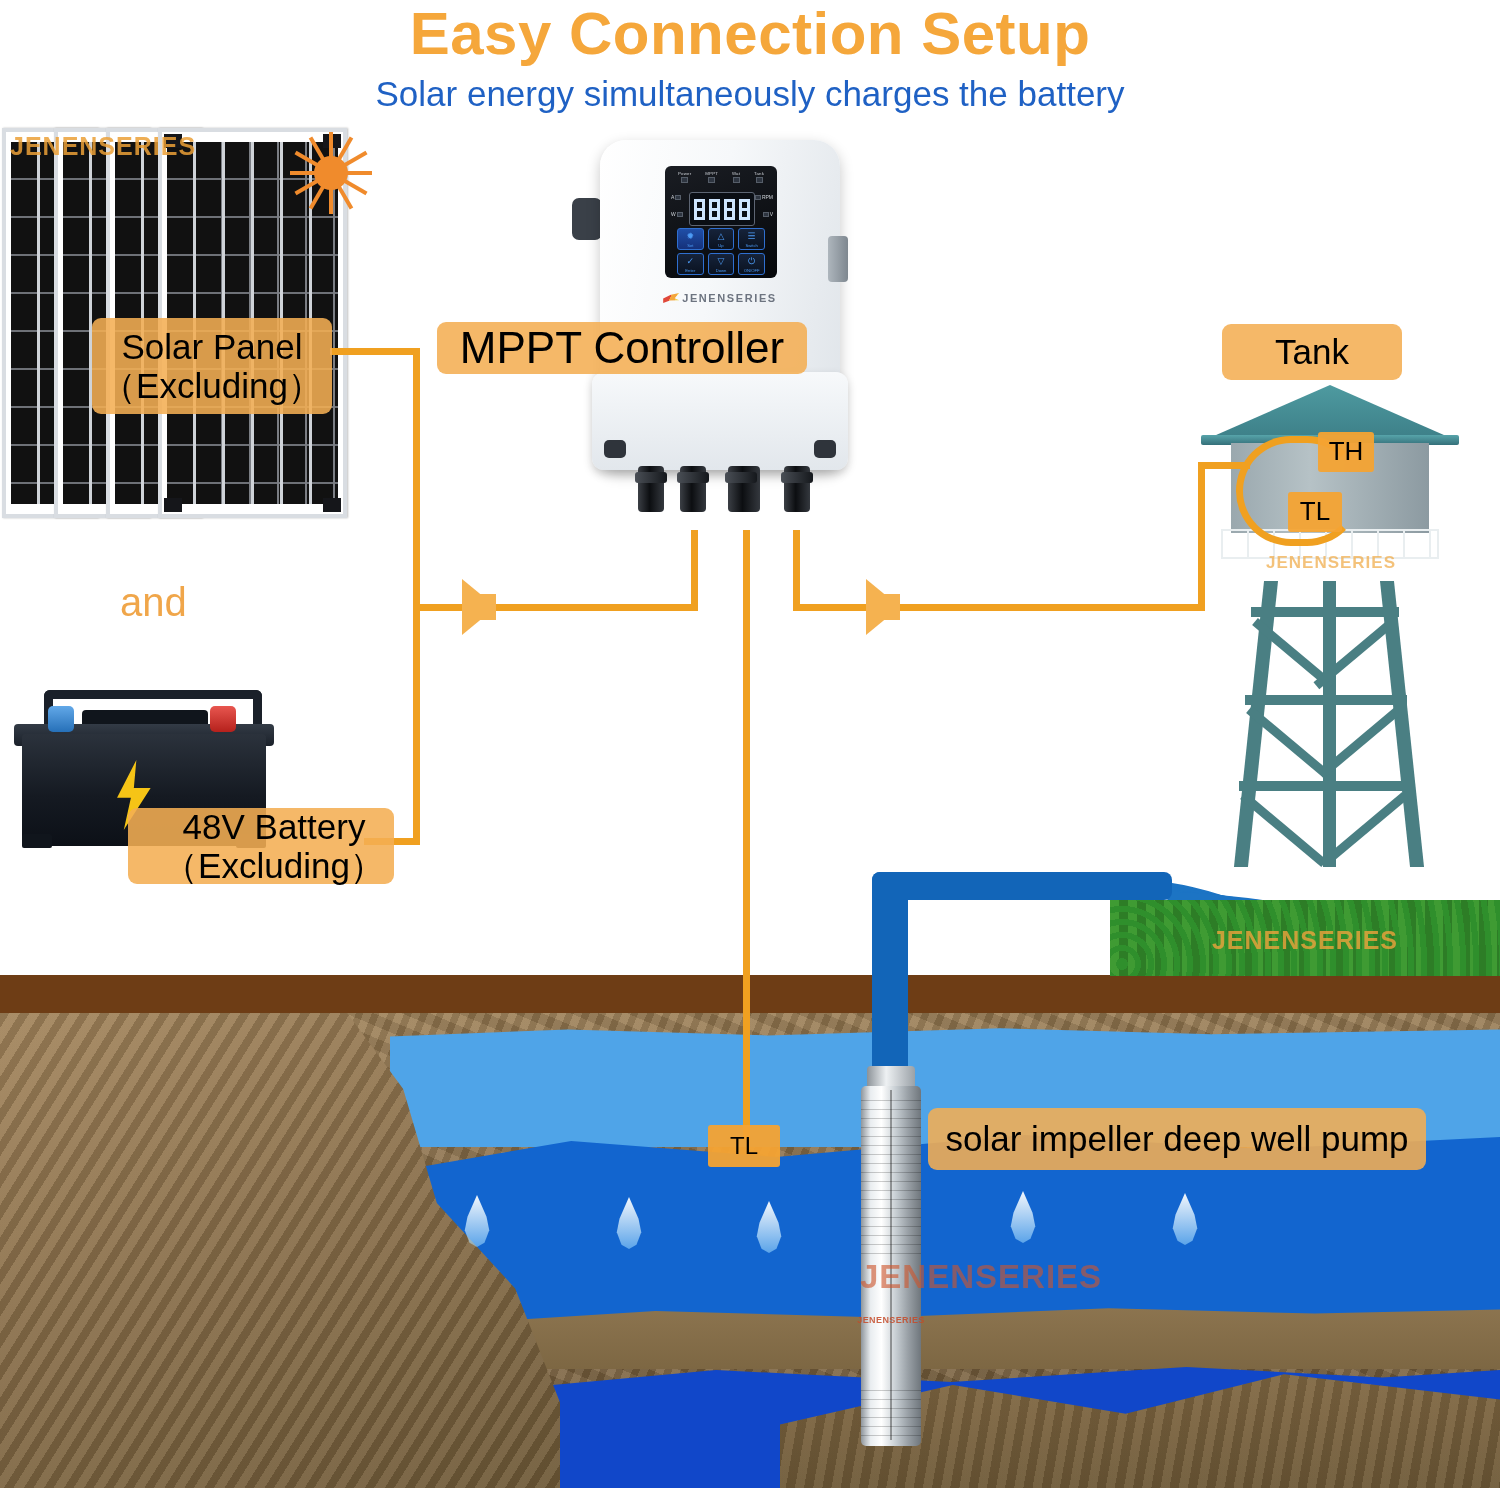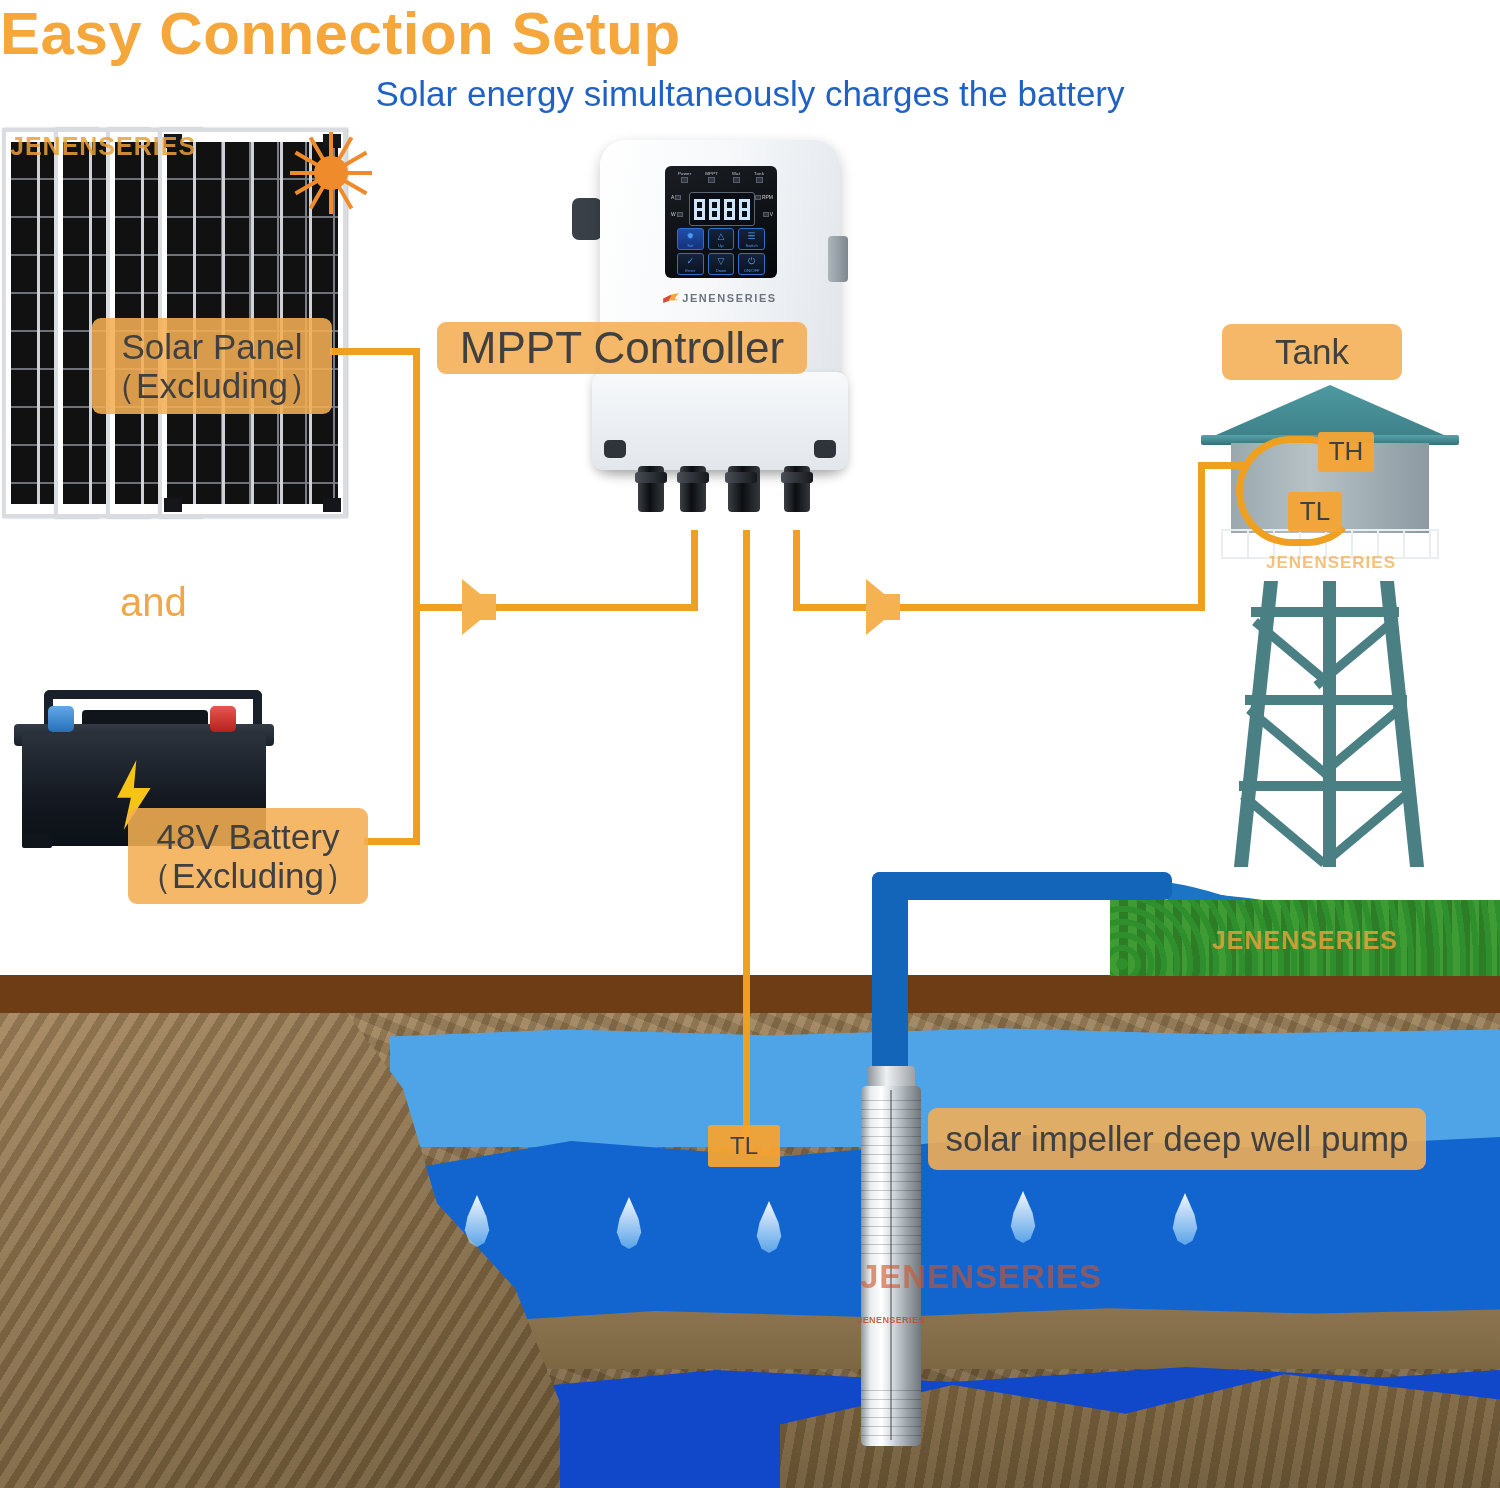--- a/index.html
+++ b/index.html
@@ -1,28 +1,28 @@
 <!DOCTYPE html>
 <html><head>
 <meta charset="utf-8">
 <style>
   html,body{margin:0;padding:0;background:#fff;}
   body{width:1500px;height:1488px;position:relative;overflow:hidden;
        font-family:"Liberation Sans",sans-serif;}
   #stage{position:absolute;left:0;top:0;width:1500px;height:1488px;background:#fff;}
 
   
-  .title{position:absolute;left:0;right:0;top:2px;
+  .title{position:absolute;left:0;right:0;top:2px;text-align:center;
     font-size:60px;font-weight:bold;color:#F5A73B;letter-spacing:.5px;line-height:64px;}
   .subtitle{position:absolute;left:0;right:0;top:72px;text-align:center;
     font-size:35px;color:#1F61C4;line-height:44px;}
 
   
   .chip{position:absolute;background:rgba(244,174,83,.88);border-radius:9px;
-    color:#404040;display:flex;align-items:center;justify-content:center;
+    color:#000000;display:flex;align-items:center;justify-content:center;
     text-align:center;line-height:1.12;z-index:40;}
   .chip.sq{border-radius:3px;}
 
   
   .panels{position:absolute;left:2px;top:128px;width:345px;height:390px;z-index:10;}
   .pnl{position:absolute;top:0;height:390px;background:#fff;
        border:4px solid #D9DDE2;box-sizing:border-box;
        box-shadow:1px 0 2px rgba(0,0,0,.25);}
   .pnl i{position:absolute;left:5px;right:5px;top:10px;bottom:10px;display:block;
        background:
@@ -256,21 +256,21 @@
     <div class="bat-cap"></div>
     <div class="bat-top"></div>
     <div class="term neg"></div>
     <div class="term pos"></div>
     <div class="bat-body"></div>
     <div class="bat-foot" style="left:14px;"></div>
     <div class="bat-foot" style="left:228px;"></div>
     <div class="bolt"></div>
   </div>
 
-  <div class="chip" style="left:128px;top:808px;width:240px;height:96px;font-size:35px;flex-direction:column;">
+  <div class="chip" style="left:128px;top:808px;width:240px;height:76px;font-size:35px;flex-direction:column;padding-left:26px;">
     <div>48V Battery</div>
     <div>（Excluding）</div>
   </div>
 
   <div class="wire" style="left:330px;top:348px;width:90px;height:7px;"></div>
 
   <div class="wire" style="left:413px;top:348px;width:7px;height:262px;"></div>
 
   <div class="wire" style="left:364px;top:838px;width:56px;height:7px;"></div>
 

